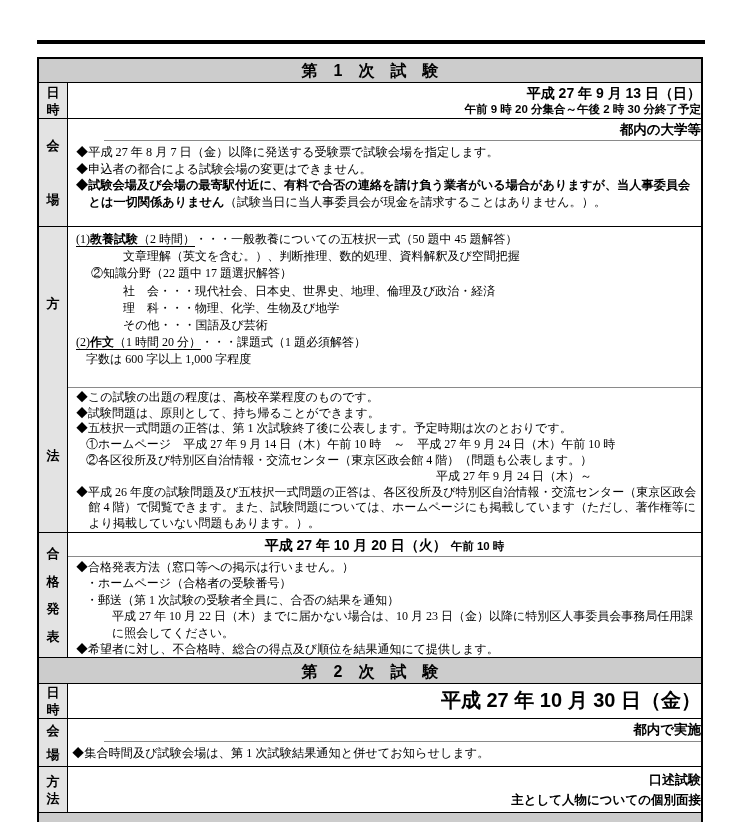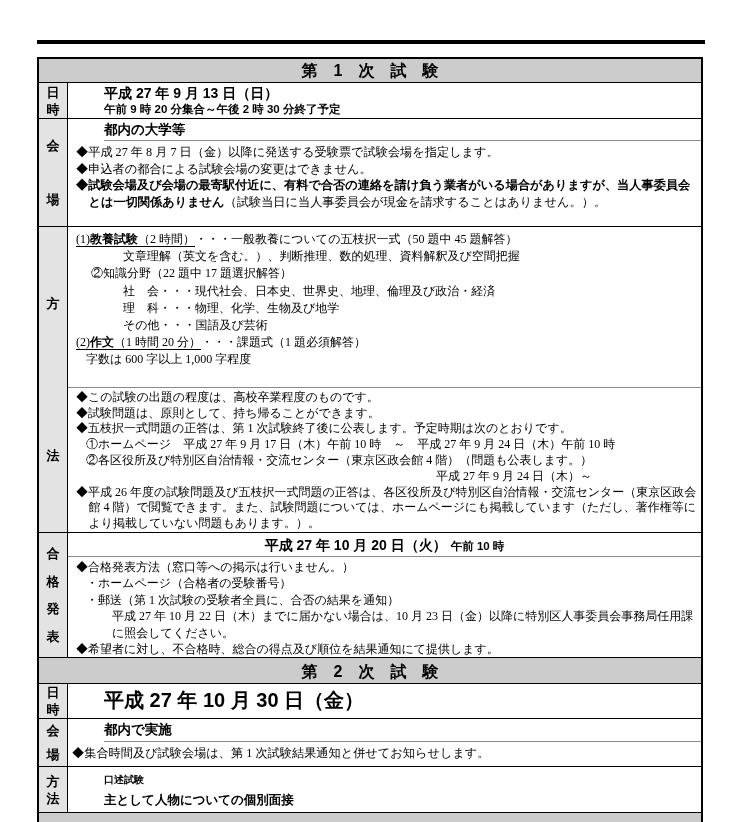--- a/index.html
+++ b/index.html
@@ -25,21 +25,21 @@
   .lbl.tight { justify-content:center; gap:4px; }
   .lbl.spread { justify-content:space-around; }
   .lbl.even { justify-content:space-evenly; }
   .cnt { flex:1 1 auto; min-width:0; display:flex; flex-direction:column; }
 
   .r-dt1 { height:35px; } .r-v1 { height:107px; } .r-m1 { height:305px; } .r-an { height:124px; }
   .r-dt2 { height:34px; } .r-v2 { height:47px; } .r-m2 { height:45px; }
   .r-sliver { height:10px; background:#cccccc; }
 
   .gothic { font-family:"Liberation Sans", sans-serif; font-weight:bold; }
-  .center { text-align:left;margin-left:36px; }
+  .center { text-align:right;margin-left:36px; }
   .sep { border-bottom:1px solid #8a8a8a; }
 
   .dt1-l1 { font-size:14px; line-height:18px; padding-top:1px; }
   .dt1-l2 { font-size:11.5px; line-height:14px; }
   .dt2-l1 { font-size:20px; line-height:33px; }
 
   .v-head { height:21px; line-height:21px; font-size:13.5px; }
   .v-body { flex:1; padding:3px 6px 0 8px; font-size:12.2px; line-height:16.6px; }
   .hang { padding-left:12.5px; text-indent:-12.5px; }
   .b3norm { font-family:"Liberation Serif", serif; font-weight:normal; }
@@ -58,21 +58,21 @@
              font-family:"Liberation Sans", sans-serif; font-weight:bold; padding-top:2px; }
   .an-head .big { font-size:14px; line-height:20px; }
   .an-head .small { font-size:11.5px; line-height:20px; margin-left:4px; }
   .an-body { flex:1; padding:2px 6px 0 8px; font-size:12px; line-height:16.4px; }
   .an-body .s { padding-left:10px; }
   .an-body .s3 { padding-left:36px; }
 
   .v2-head { height:22px; line-height:22px; font-size:13.5px; }
   .v2-body { flex:1; font-size:12.2px; line-height:22px; padding-left:4px; }
 
-  .m2x-l1 { font-size:10px; line-height:22px; padding-top:2px; }
+  .m2x-l1 { font-size:13px; line-height:22px; padding-top:2px; }
   .m2x-l2 { font-size:12.5px; line-height:18px; }
 </style>
 </head>
 <body>
 
 <div class="page">
 
   <div class="title-rule"></div>
 
   <div class="exam-table">
@@ -120,21 +120,21 @@
           <div class="ind2">社　会・・・現代社会、日本史、世界史、地理、倫理及び政治・経済</div>
           <div class="ind2">理　科・・・物理、化学、生物及び地学</div>
           <div class="ind2">その他・・・国語及び芸術</div>
           <div><span class="ul"><span>(2)</span><span class="gothic">作文</span><span>（1 時間 20 分）</span></span><span>・・・課題式（1 題必須解答）</span></div>
           <div class="inds">字数は 600 字以上 1,000 字程度</div>
         </div>
         <div class="m2">
           <div class="hang">◆この試験の出題の程度は、高校卒業程度のものです。</div>
           <div class="hang">◆試験問題は、原則として、持ち帰ることができます。</div>
           <div class="hang">◆五枝択一式問題の正答は、第 1 次試験終了後に公表します。予定時期は次のとおりです。</div>
-          <div class="sub">①ホームページ　平成 27 年 9 月 17 日（木）午前 10 時　～　平成 27 年 9 月 24 日（木）午前 10 時</div>
+          <div class="sub">①ホームページ　平成 27 年 9 月 14 日（木）午前 10 時　～　平成 27 年 9 月 24 日（木）午前 10 時</div>
           <div class="sub">②各区役所及び特別区自治情報・交流センター（東京区政会館 4 階）（問題も公表します。）</div>
           <div class="dateright">平成 27 年 9 月 24 日（木）～</div>
           <div class="hang">◆平成 26 年度の試験問題及び五枝択一式問題の正答は、各区役所及び特別区自治情報・交流センター（東京区政会館 4 階）で閲覧できます。また、試験問題については、ホームページにも掲載しています（ただし、著作権等により掲載していない問題もあります。）。</div>
         </div>
       </div>
     </div>
 
     <div class="row r-an">
       <div class="lbl even">
         <span>合</span>

